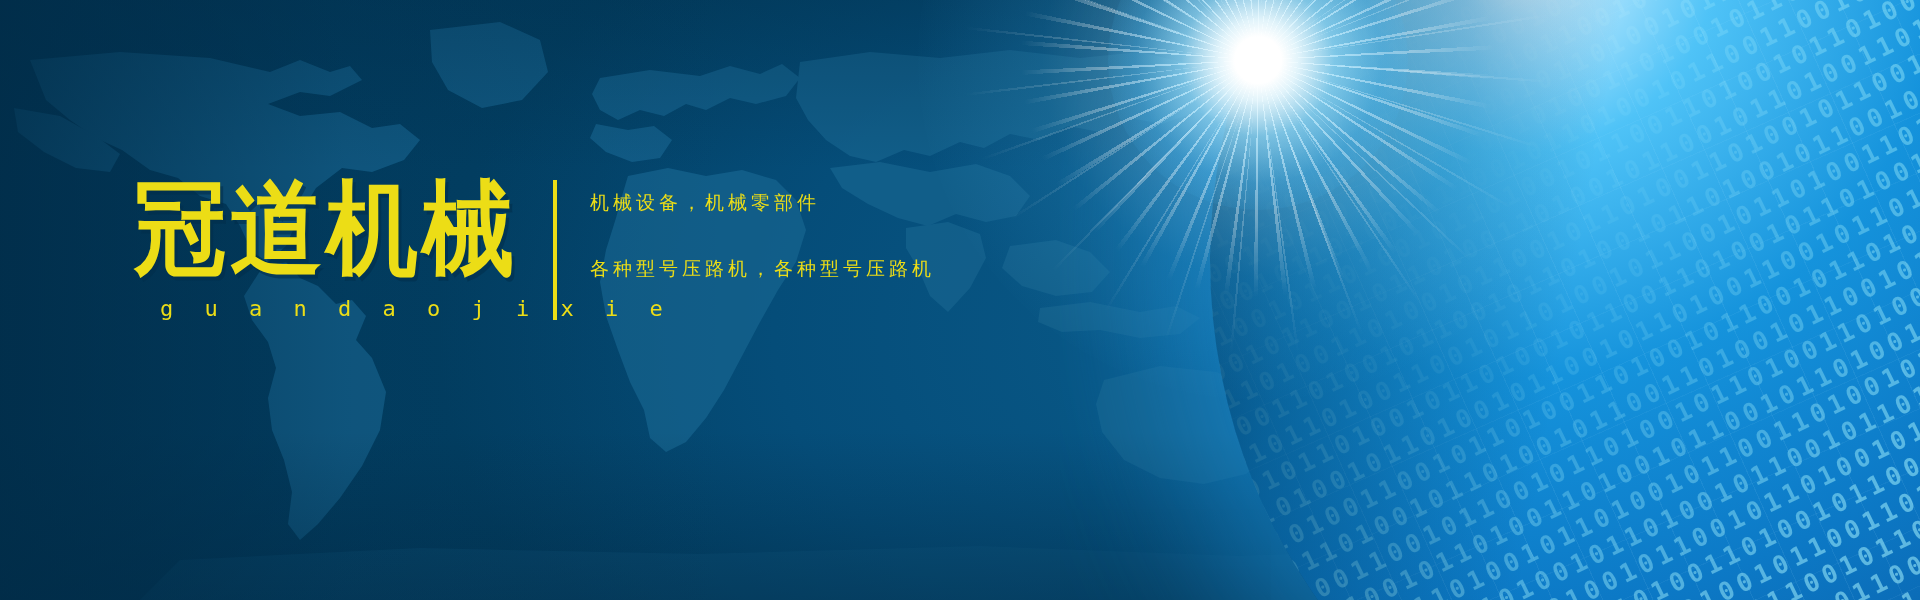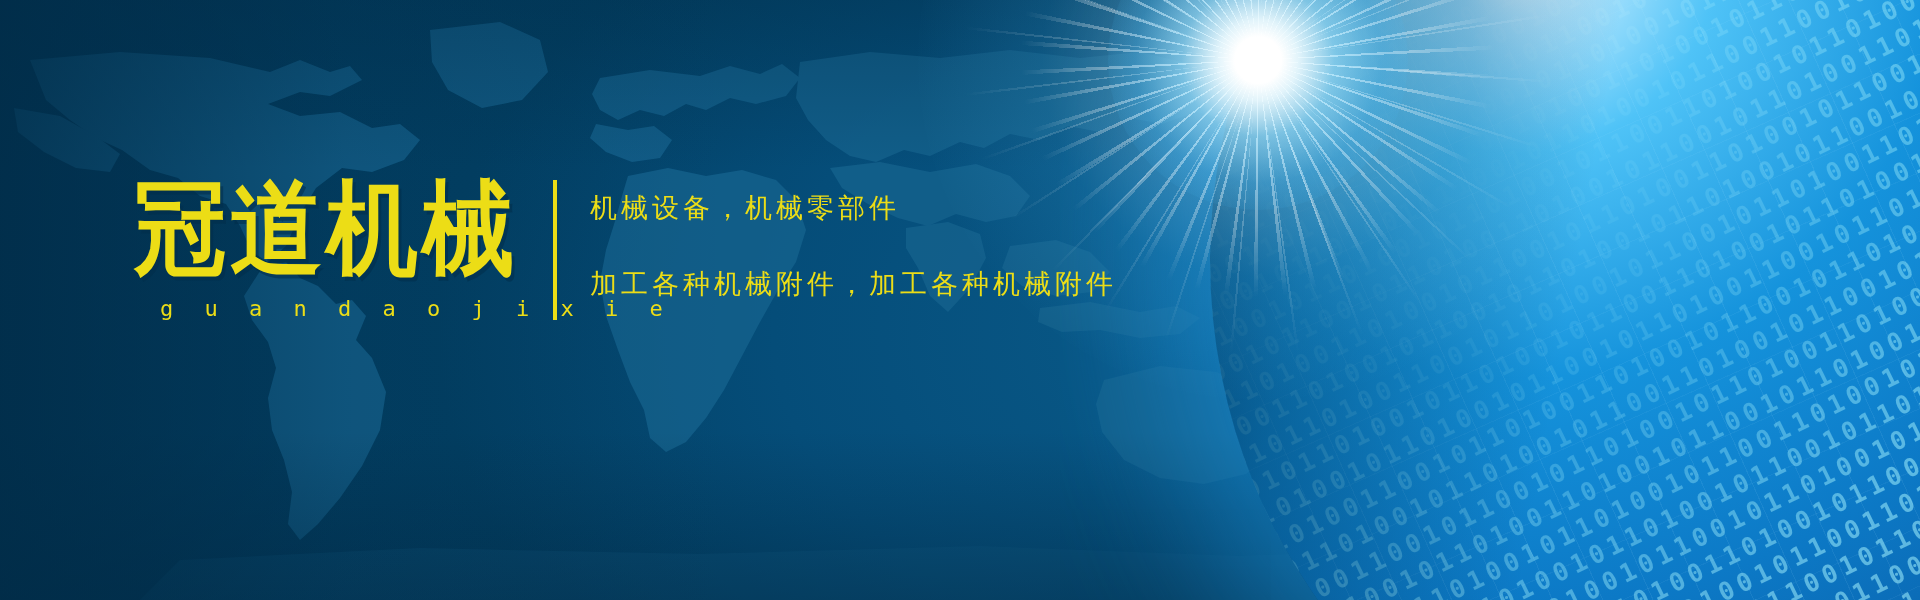--- a/index.html
+++ b/index.html
@@ -113,21 +113,21 @@
     white-space:nowrap;padding-left:26px;
   }
 
   .divider{
     position:absolute;left:553px;top:180px;width:4px;height:140px;background:#ecdd16;
   }
 
   .taglines{position:absolute;left:590px;top:190px;}
   .tagline{
     font-family:"DejaVu Sans","Liberation Sans",sans-serif;
-    font-size:27px;color:#ecdd16;letter-spacing:4px;white-space:nowrap;
+    font-size:19px;color:#ecdd16;letter-spacing:4px;white-space:nowrap;
     margin-bottom:40px;
   }
   .tagline:last-child{margin-bottom:0;}
 </style>
 </head>
 <body>
 
 <div id="banner">
 
   <div class="bg-base"></div>
@@ -224,17 +224,17 @@
 
     <div class="brand">
       <div class="brand-name">冠道机械</div>
       <div class="brand-pinyin">g u a n   d a o   j i   x i e</div>
     </div>
 
     <div class="divider"></div>
 
     <div class="taglines">
       <div class="tagline">机械设备，机械零部件</div>
-      <div class="tagline">加工各种机械附件，加工各种机械附件</div>
+      <div class="tagline">各种型号压路机，各种型号压路机</div>
     </div>
 
   </div>
 </div>
 
 </body></html>

